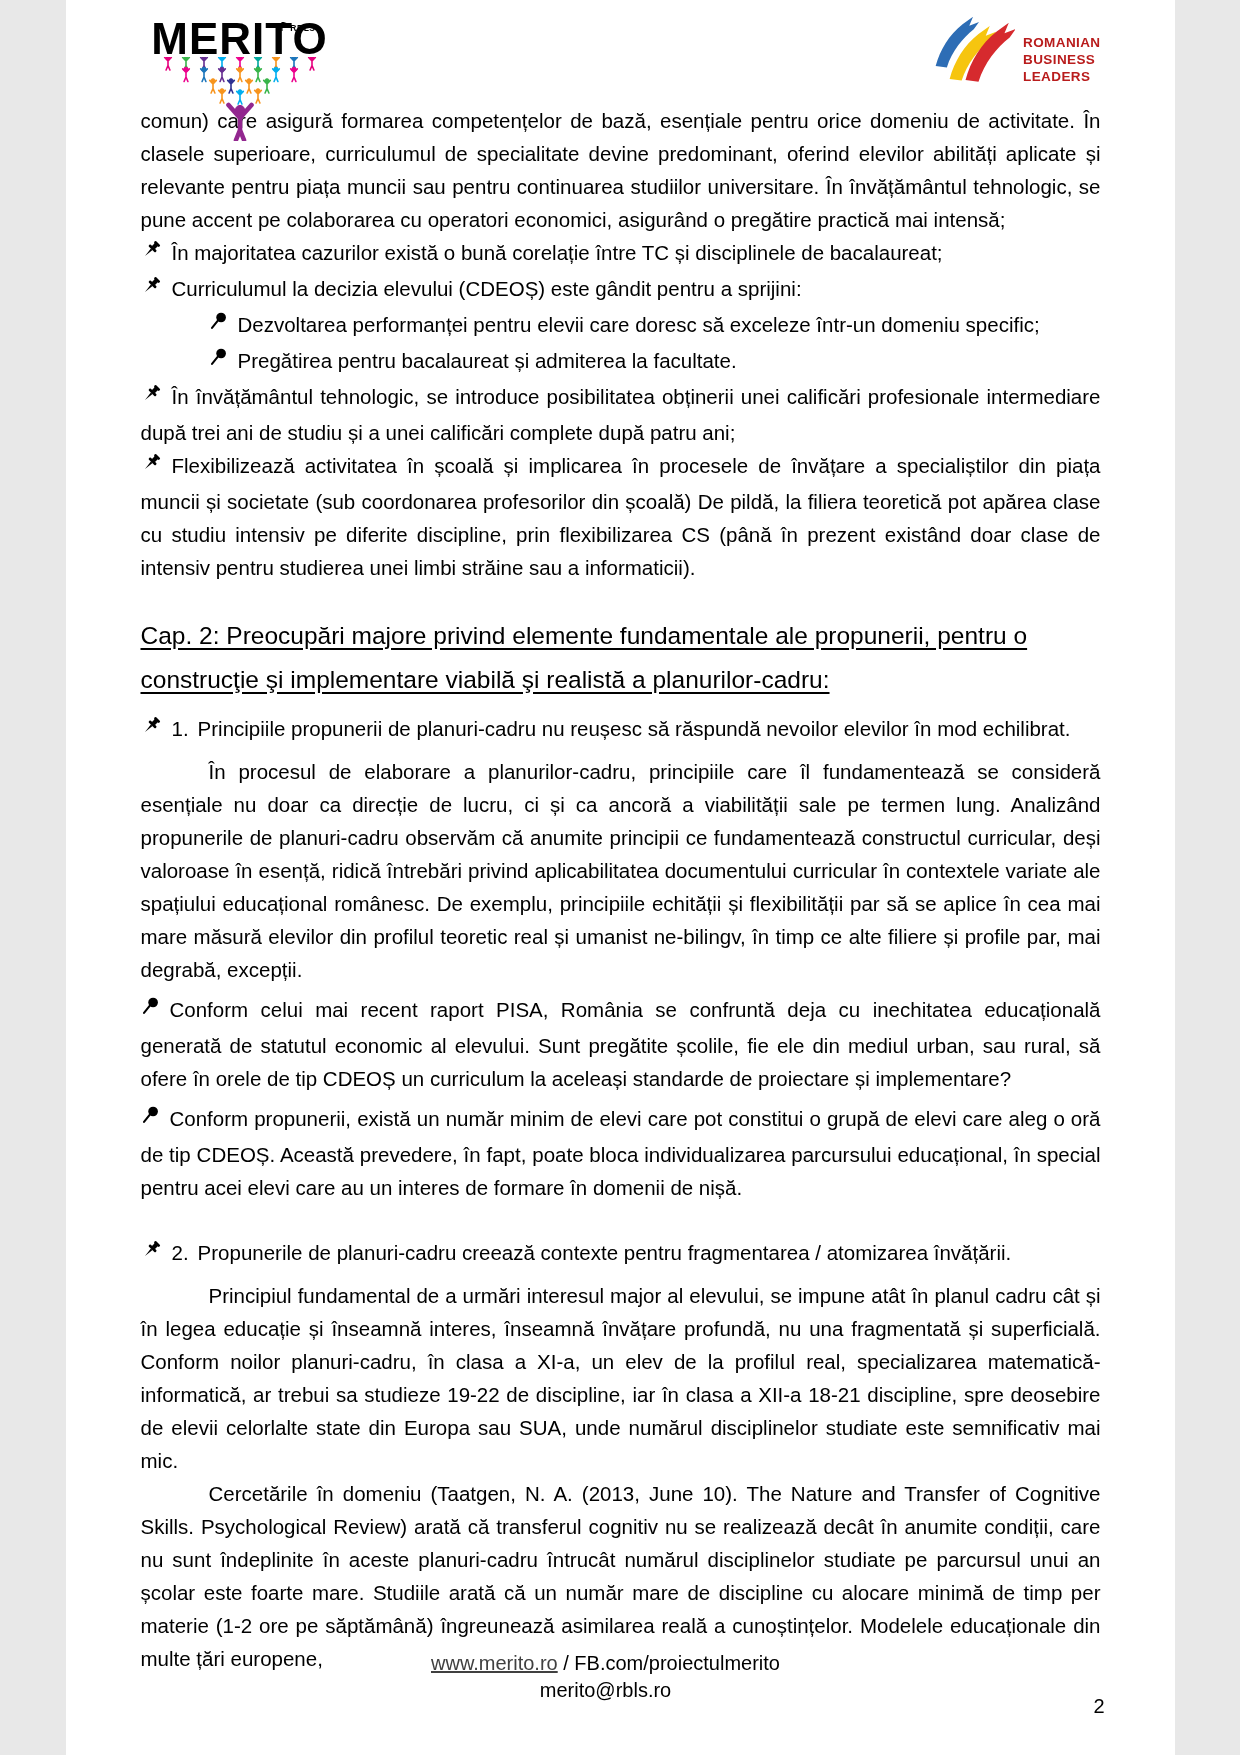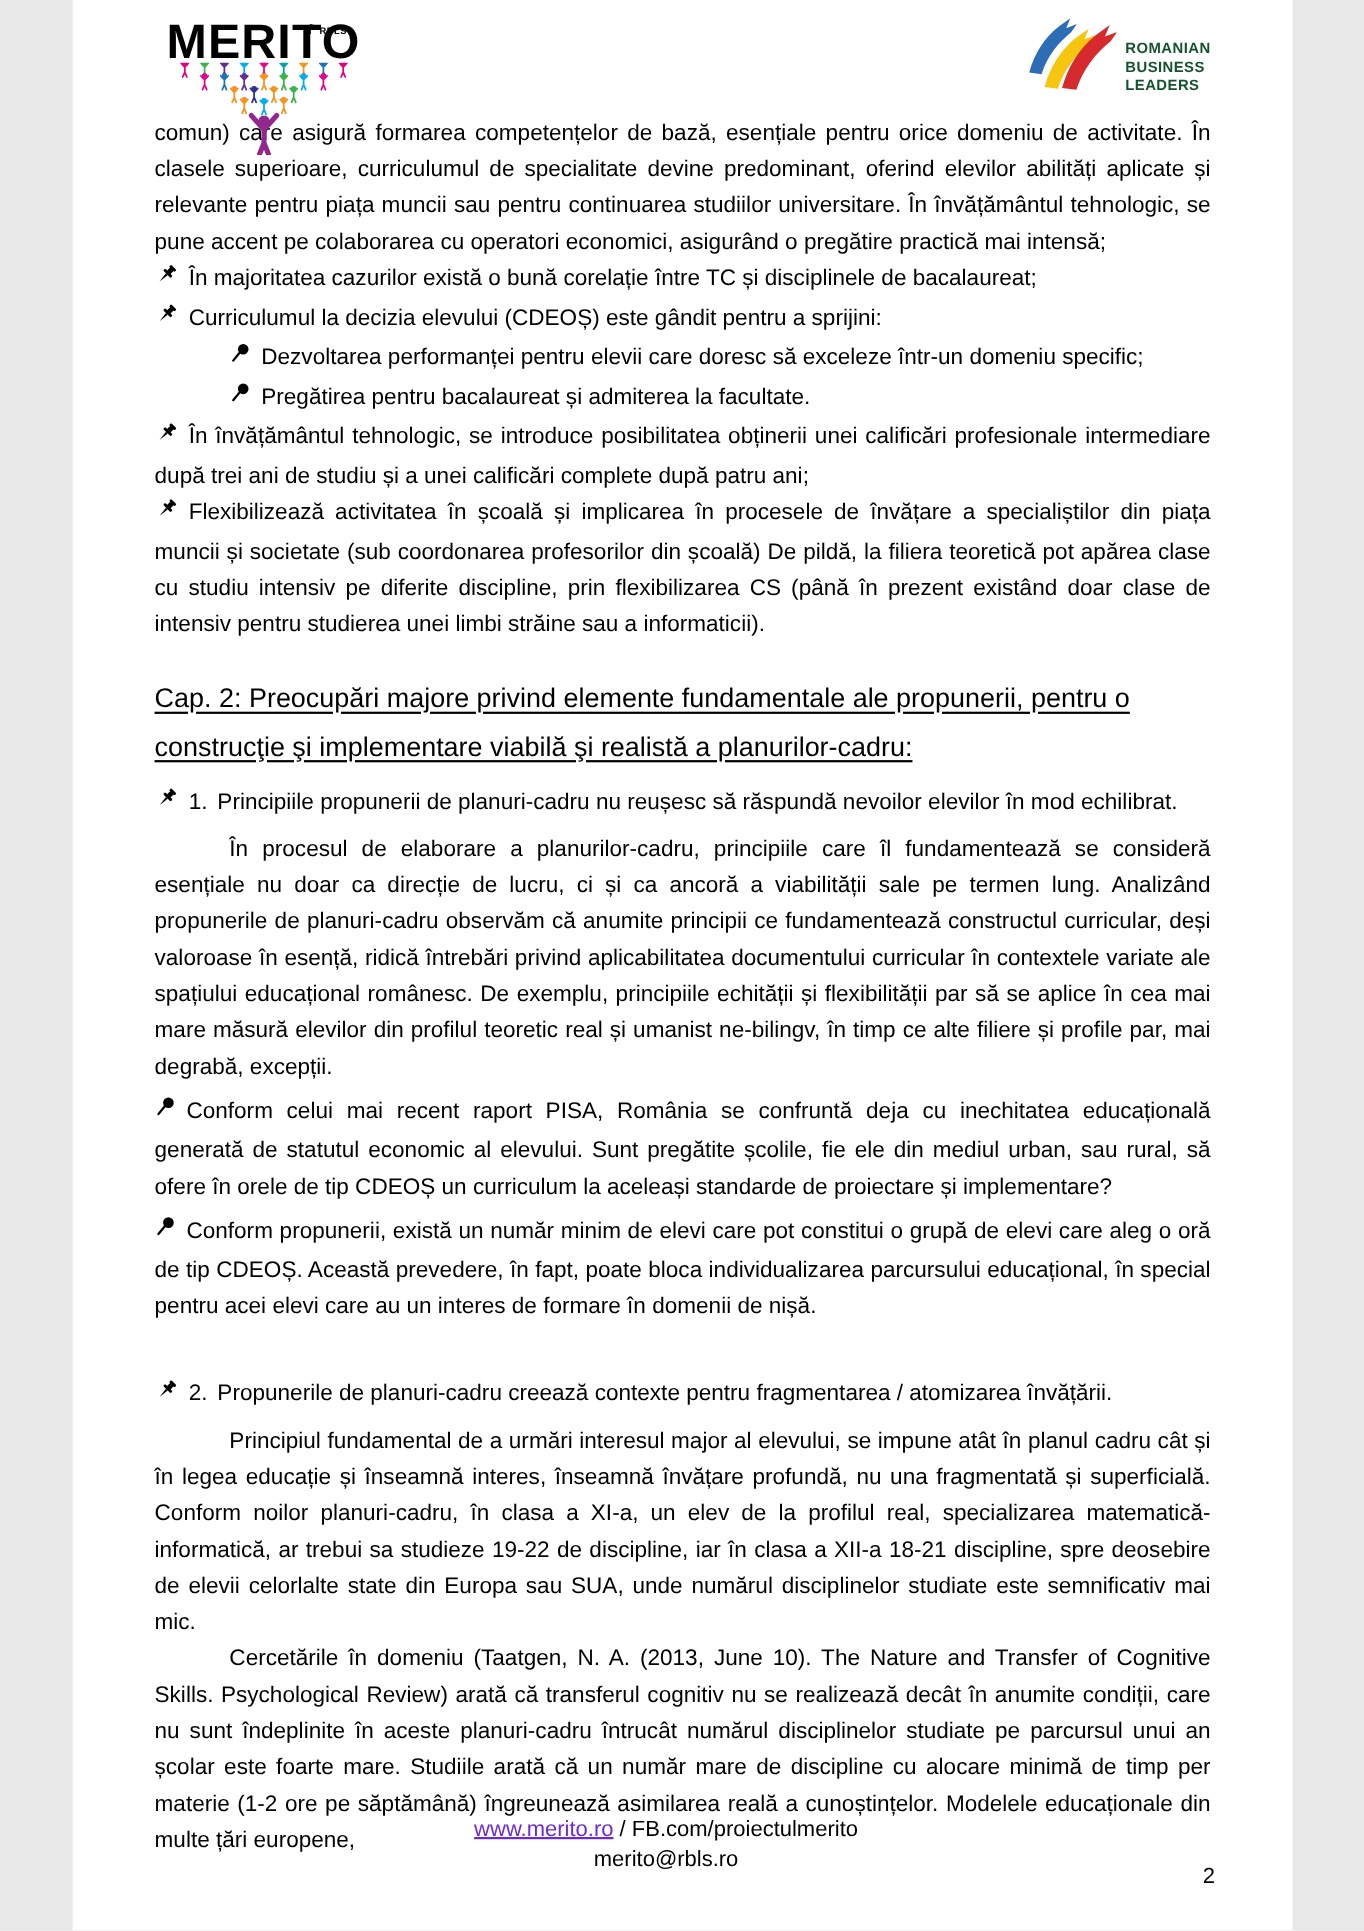--- a/index.html
+++ b/index.html
@@ -12,42 +12,42 @@
     color:#000;
     box-sizing:border-box;
     padding:104px 74px 0 75px;
     font-size:20.5px;
     line-height:33px;
     overflow:hidden;
   }
   p{margin:0;text-align:justify;}
   .sub{padding-left:68px;text-align:left;}
   .indent{text-indent:68px;}
-  .mt{margin-top:46px;}
+  .mt{margin-top:32px;}
   .mts{margin-top:7px;}
   .icon{display:inline-block;vertical-align:-3px;margin-right:10px;}
   .icon svg{display:inline-block;vertical-align:top;}
   .chapter{
     font-size:24.5px;font-weight:normal;line-height:44px;
     margin:30px 0 10px 0;max-width:985px;
     text-decoration:underline;text-underline-offset:4px;
     text-align:left;
   }
   .u{text-underline-offset:3px;}
   .prefix{margin-right:9px;}
   
   .merito{position:absolute;top:12px;left:84px;width:180px;text-align:center;}
   .merito-mark{position:absolute;top:0;right:14px;font-size:8.5px;font-weight:bold;letter-spacing:.5px;display:flex;align-items:center;gap:2px;}
   .merito-title{font-size:44px;font-weight:800;letter-spacing:1px;line-height:34px;margin-top:10px;text-align:center;}
   .merito-figs{margin-top:1px;}
   .rbl{position:absolute;top:16px;right:74px;display:flex;align-items:center;gap:8px;}
-  .rbl-text{color:#14532d;font-weight:bold;font-size:13.5px;line-height:17px;letter-spacing:.4px;text-align:left;}
+  .rbl-text{color:#b91c1c;font-weight:bold;font-size:13.5px;line-height:17px;letter-spacing:.4px;text-align:left;}
   
   .footer{position:absolute;top:1650px;left:75px;width:930px;text-align:center;font-size:20px;line-height:27px;}
-  .footer a{color:#6d28d9;text-decoration:underline;cursor:pointer;}
+  .footer a{color:#404040;text-decoration:underline;cursor:pointer;}
   .pagenum{position:absolute;top:1694px;right:70px;font-size:20px;line-height:24px;}
 </style>
 </head>
 <body>
 
 <svg width="0" height="0" style="position:absolute">
   <defs>
     <g id="pushpin">
       <g transform="rotate(45 12 12)" fill="#000">
         <rect x="8" y="1.5" width="8" height="3" rx="1.2"></rect>

